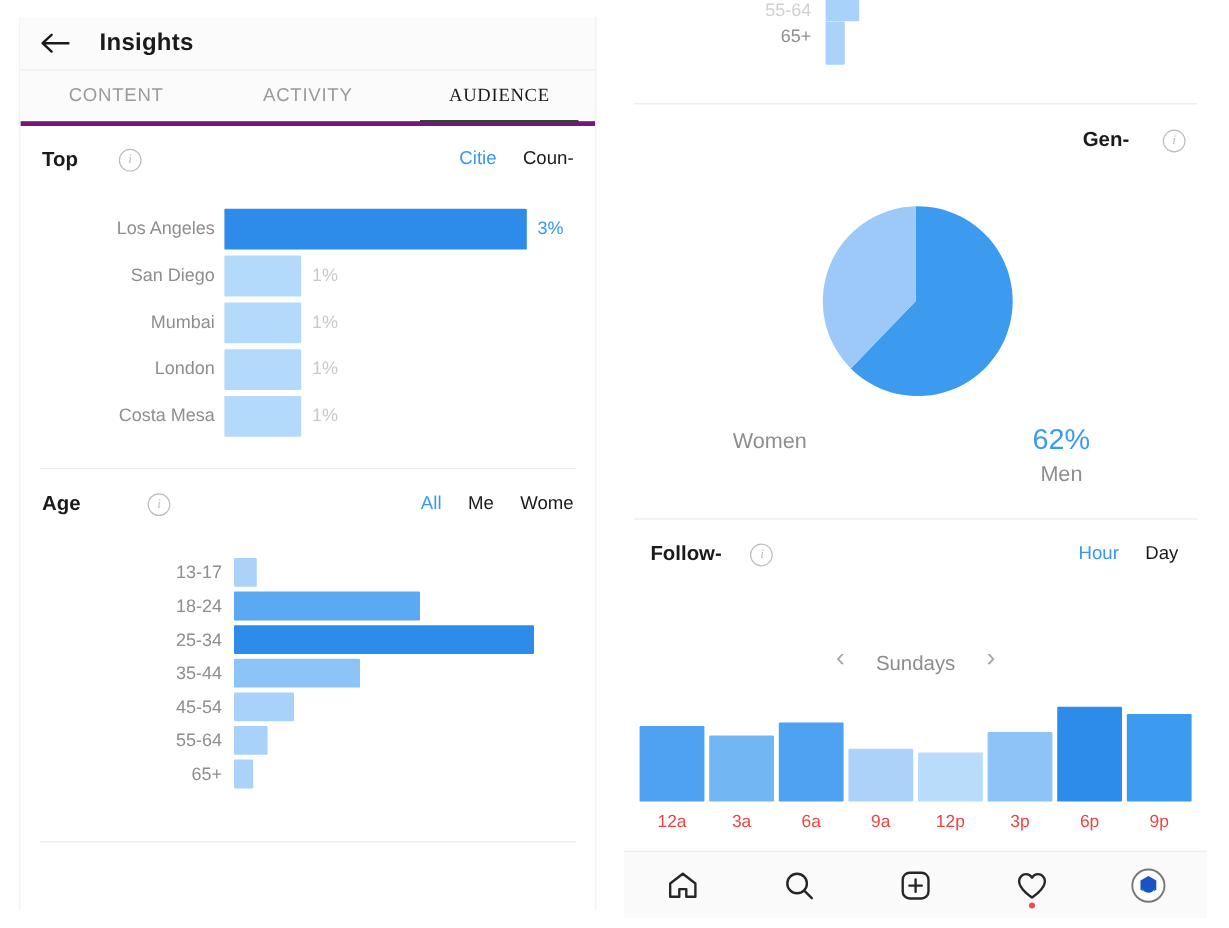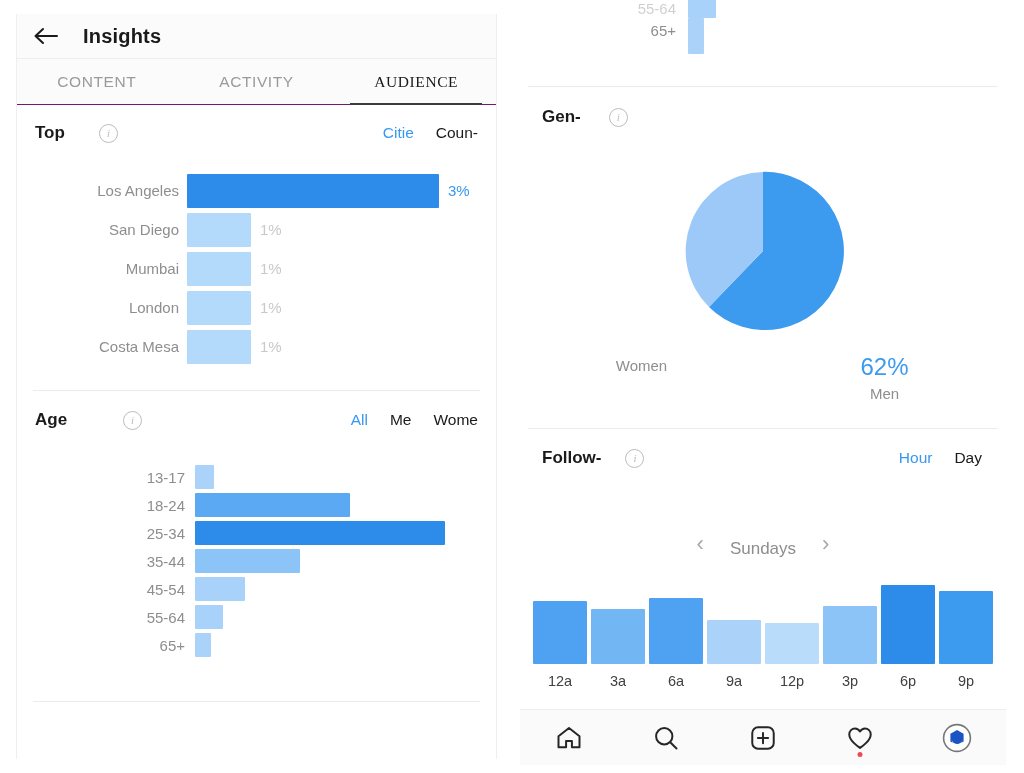--- a/index.html
+++ b/index.html
@@ -22,21 +22,21 @@
   }
   .header {
     height: 45px; display: flex; align-items: center;
     padding-left: 14px; gap: 22px;
     border-bottom: 1px solid #ededed;
     background: #fbfbfb;
   }
   .back-arrow { width: 30px; height: 26px; display:flex; align-items:center; justify-content:center; cursor:pointer; }
   .page-title { font-size: 20px; font-weight: bold; color: #1a1a1a; letter-spacing: .2px; }
 
-  .tabs { height: 46px; display: flex; background: #fbfbfb; border-bottom: 1px solid #701a75; }
+  .tabs { height: 46px; display: flex; background: #fbfbfb; border-bottom: 4px solid #701a75; }
   .tab {
     flex: 1; display: flex; align-items: center; justify-content: center;
     font-size: 15.5px; letter-spacing: .6px; color: #9a9a9a;
     position: relative; cursor: pointer;
   }
   .tab.active { color: #1a1a1a; font-weight: normal; font-family: Liberation Serif, serif; }
   .tab.active::after {
     content:""; position: absolute; bottom: -1px; left: 14px; right: 14px;
     height: 2.5px; background: #3c3c3c;
   }
@@ -90,32 +90,32 @@
   }
   .tail-bar { border-radius: 1px; }
 
   .sec-divider { height: 1px; background: #ececec; margin: 0 8px; }
 
   
   .pie-wrap { display:flex; justify-content:center; padding: 18px 0 6px 0; }
   .gender-legend { display: flex; padding: 10px 0 26px 0; }
   .gl-item { flex: 1; text-align: center; }
   .gl-pct { font-size: 24px; }
-  .gl-lbl { font-size: 15px; color: #8e8e8e; margin-top: 4px; }
+  .gl-lbl { font-size: 18px; color: #8e8e8e; margin-top: 4px; }
 
   
   .day-nav { display:flex; align-items:center; justify-content:center; gap: 26px; padding: 42px 0 20px 0; }
   .nav-arrow { font-size: 22px; color: #a8a8a8; cursor: pointer; line-height:1; }
   .day-label { font-size: 17px; color: #8e8e8e; margin-top: 10px; }
 
   
   .vbars { display: flex; align-items: flex-end; justify-content: center; gap: 4px; height: 110px; padding: 0 14px; }
   .vbar-col { width: 54px; display: flex; flex-direction: column; align-items: center; }
   .vbar { width: 54px; border-radius: 1px; }
-  .vbar-lbl { font-size: 14.5px; color: #404040; margin-top: 9px; }
+  .vbar-lbl { font-size: 14.5px; color: #ef4444; margin-top: 9px; }
 
   
   .bottom-nav {
     position: absolute; left: 0; bottom: 8px; width: 486px; height: 56px;
     background: #fafafa; border-top: 1px solid #ededed;
     display: flex; align-items: center; justify-content: space-around;
   }
   .nav-item { position: relative; cursor: pointer; width: 44px; height: 40px; display:flex; align-items:center; justify-content:center; }
   .notif-dot { position:absolute; bottom: 1px; left: 50%; transform: translateX(-50%); width: 5px; height: 5px; border-radius: 50%; background: #ed4956; }
 </style>
@@ -256,21 +256,21 @@
         <div class="tail-bar" style="width:28px;height:22px;background:#a8d2fa;margin-top:-4px;"></div>
       </div>
       <div class="tail-row" style="margin-top:4px;">
         <div class="tail-label">65+</div>
         <div class="tail-bar" style="width:16px;height:36px;background:#abd3fa;margin-top:-4px;"></div>
       </div>
     </div>
 
     <div class="sec-divider" style="margin-top:24px;"></div>
 
-    <div class="sec-head" style="height:60px;padding-left:22px;">
+    <div class="sec-head" style="height:60px;padding-left:22px;justify-content:flex-end;">
       <div class="sec-title">Gen-</div>
       <div class="info-icon" style="margin-left:28px;">i</div>
     </div>
 
     <div class="pie-wrap">
       <svg width="172" height="172" viewBox="0 0 100 100">
 
         <path d="M50 50 L50 4 A46 46 0 1 1 18.6 82.6 Z" fill="#3c9aef"></path>
 
         <path d="M50 50 L18.6 82.6 A46 46 0 0 1 50 4 Z" fill="#9cc9f8"></path>

